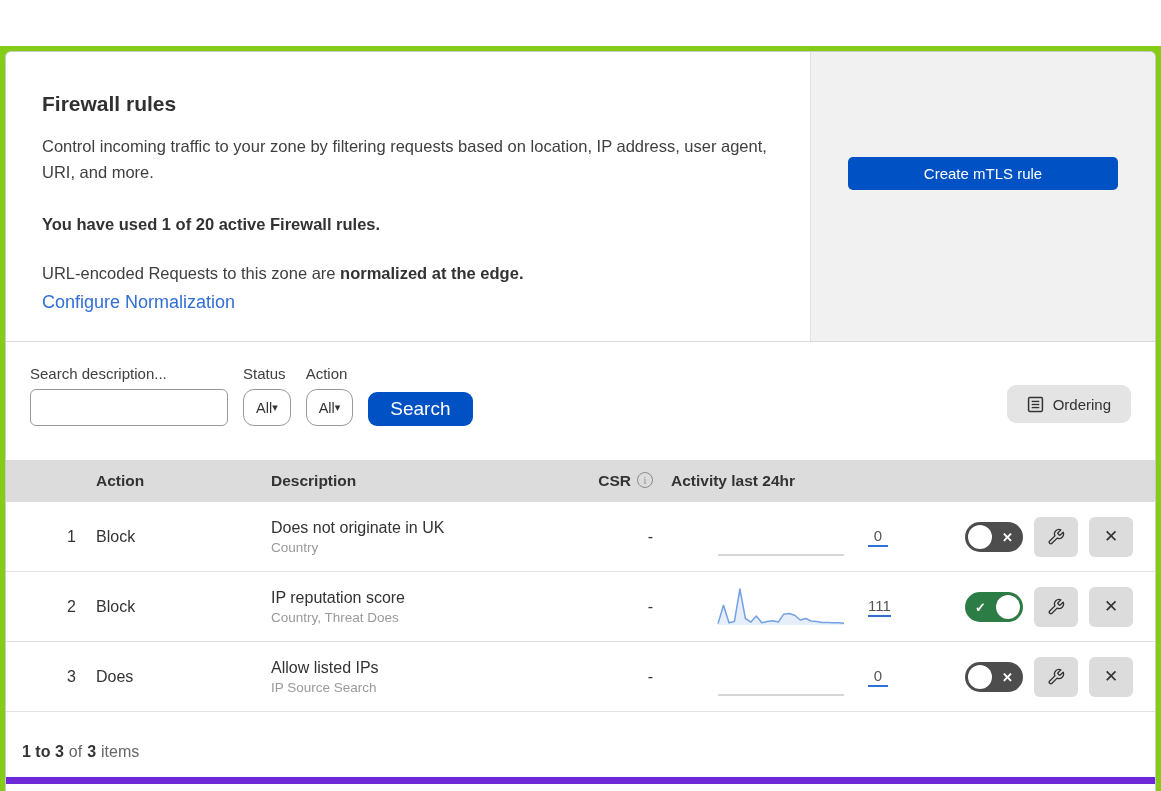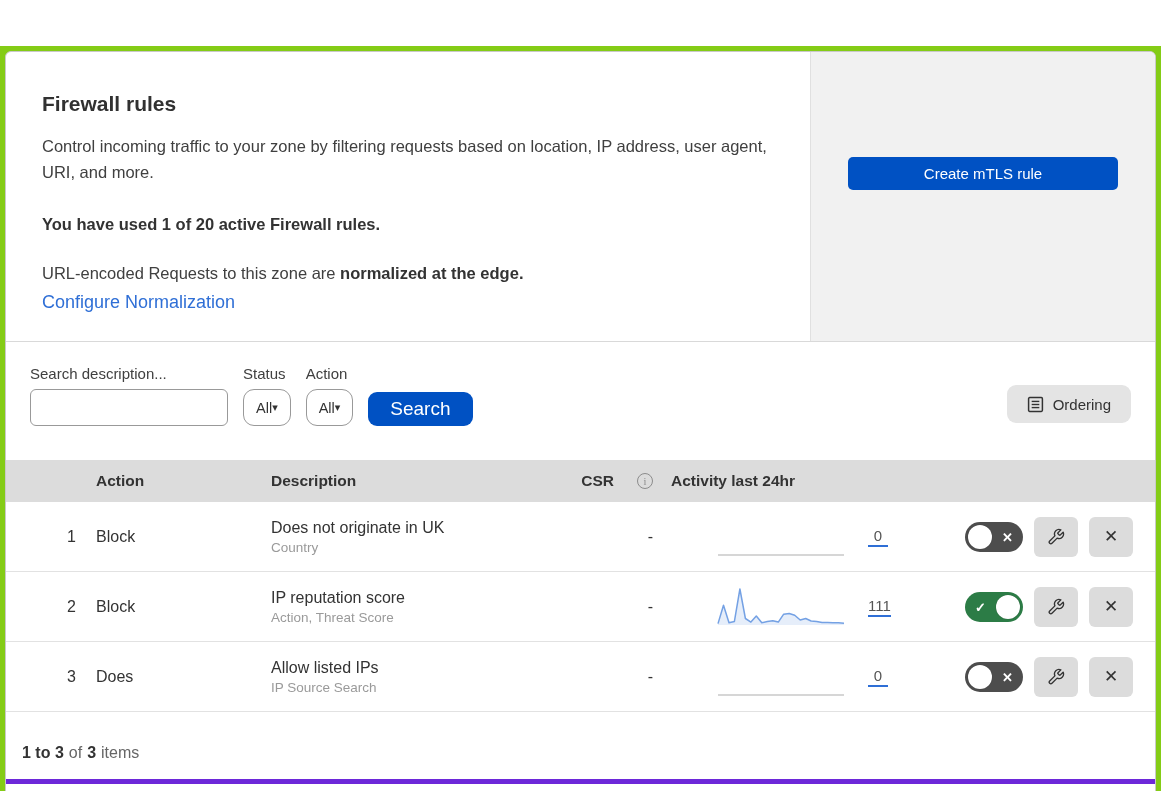--- a/index.html
+++ b/index.html
@@ -38,21 +38,21 @@
   .caret{font-size:11px;color:#333;}
   .search-btn{height:34px;margin-top:27px;padding:0 22px;background:var(--accent);color:#fff;border:none;
               border-radius:9px;font-size:19px;font-family:inherit;cursor:pointer;}
   .ordering-btn{margin-left:auto;margin-top:20px;height:38px;padding:0 20px;background:#e4e4e4;color:#333;
                 border:none;border-radius:9px;font-size:15px;font-family:inherit;cursor:pointer;
                 display:flex;align-items:center;gap:9px;}
 
   
   .thead,.trow{display:grid;grid-template-columns:90px 175px 310px 90px 235px 1fr;align-items:center;}
   .thead{height:42px;background:var(--header-bg);font-size:15.5px;font-weight:700;color:#333;}
-  .h-csr{justify-self:end;padding-right:18px;display:flex;align-items:center;gap:23px;}
+  .h-csr{justify-self:end;padding-right:18px;display:flex;gap:6px;}
   .info-i{width:16px;height:16px;border:1px solid #8c8c8c;border-radius:50%;color:#8c8c8c;font-size:10.5px;
           display:inline-flex;align-items:center;justify-content:center;font-weight:400;font-family:"Liberation Serif",serif;}
   .trow{height:70px;border-bottom:1px solid #e2e2e2;background:#fff;font-size:16px;}
   .c-num{text-align:right;padding-right:20px;color:#333;}
   .c-action{color:#333;}
   .desc-title{color:#333;margin-bottom:3px;}
   .desc-sub{font-size:13.5px;color:#9a9a9a;}
   .c-csr{justify-self:end;padding-right:18px;color:#333;}
   .c-activity{display:flex;align-items:center;padding-left:45px;}
   .spark{width:130px;height:44px;}
@@ -68,21 +68,21 @@
   .toggle.on  .t-knob{left:31px;}
   .t-check,.t-x{position:absolute;top:50%;transform:translateY(-50%);color:#fff;font-size:13px;font-weight:700;display:none;}
   .toggle.on  .t-check{display:block;left:10px;}
   .toggle.off .t-x{display:block;right:10px;}
 
   .icon-btn{width:44px;height:40px;background:var(--btn-gray);border:none;border-radius:6px;cursor:pointer;
             display:flex;align-items:center;justify-content:center;color:#333;}
   .x-glyph{font-size:17px;color:#333;}
 
   
-  .tfoot{height:72px;display:flex;align-items:center;padding:14px 16px 0 16px;border-bottom:5px solid #6d28d9;font-size:16px;color:#666;}
+  .tfoot{height:72px;display:flex;align-items:center;padding:14px 16px 0 16px;border-bottom:7px solid #6d28d9;font-size:16px;color:#666;}
   .tfoot b{color:#333;margin-right:5px;}
   .tfoot span{margin-right:5px;}
   .help-bar{flex:1;display:flex;align-items:flex-end;justify-content:flex-end;padding-right:30px;}
   .help-link{color:#1f5fc9;font-size:16px;text-decoration:none;display:flex;align-items:center;gap:7px;cursor:pointer;}
   .help-arrow{font-size:13px;}
 </style>
 </head>
 <body>
 
 <div class="stage">
@@ -179,21 +179,21 @@
           <span class="x-glyph">✕</span>
         </button>
       </div>
     </div>
 
     <div class="trow">
       <div class="c-num">2</div>
       <div class="c-action">Block</div>
       <div class="c-desc">
         <div class="desc-title">IP reputation score</div>
-        <div class="desc-sub">Action, Threat Score</div>
+        <div class="desc-sub">Country, Threat Does</div>
       </div>
       <div class="c-csr">-</div>
       <div class="c-activity">
         <svg class="spark" viewBox="0 0 130 44" preserveAspectRatio="none">
             <polygon points="2,40 2.0,38.6 7.5,20.2 13.0,37.8 18.4,36.4 23.9,4.0 29.4,33.5 34.9,37.1 40.3,31.0 45.8,37.8 51.3,36.4 56.8,35.7 62.3,37.1 67.7,29.2 73.2,28.5 78.7,30.3 84.2,35.0 89.7,33.5 95.1,36.0 100.6,36.4 106.1,37.5 111.6,37.5 117.0,37.8 122.5,37.8 128.0,38.2 128,40" fill="rgba(116,161,228,0.18)" stroke="none"></polygon>
             <polyline points="2.0,38.6 7.5,20.2 13.0,37.8 18.4,36.4 23.9,4.0 29.4,33.5 34.9,37.1 40.3,31.0 45.8,37.8 51.3,36.4 56.8,35.7 62.3,37.1 67.7,29.2 73.2,28.5 78.7,30.3 84.2,35.0 89.7,33.5 95.1,36.0 100.6,36.4 106.1,37.5 111.6,37.5 117.0,37.8 122.5,37.8 128.0,38.2" fill="none" stroke="#74a1e4" stroke-width="1.5" stroke-linejoin="round"></polyline>
           </svg>
         <a class="count">111</a>
       </div>
       <div class="c-controls">

